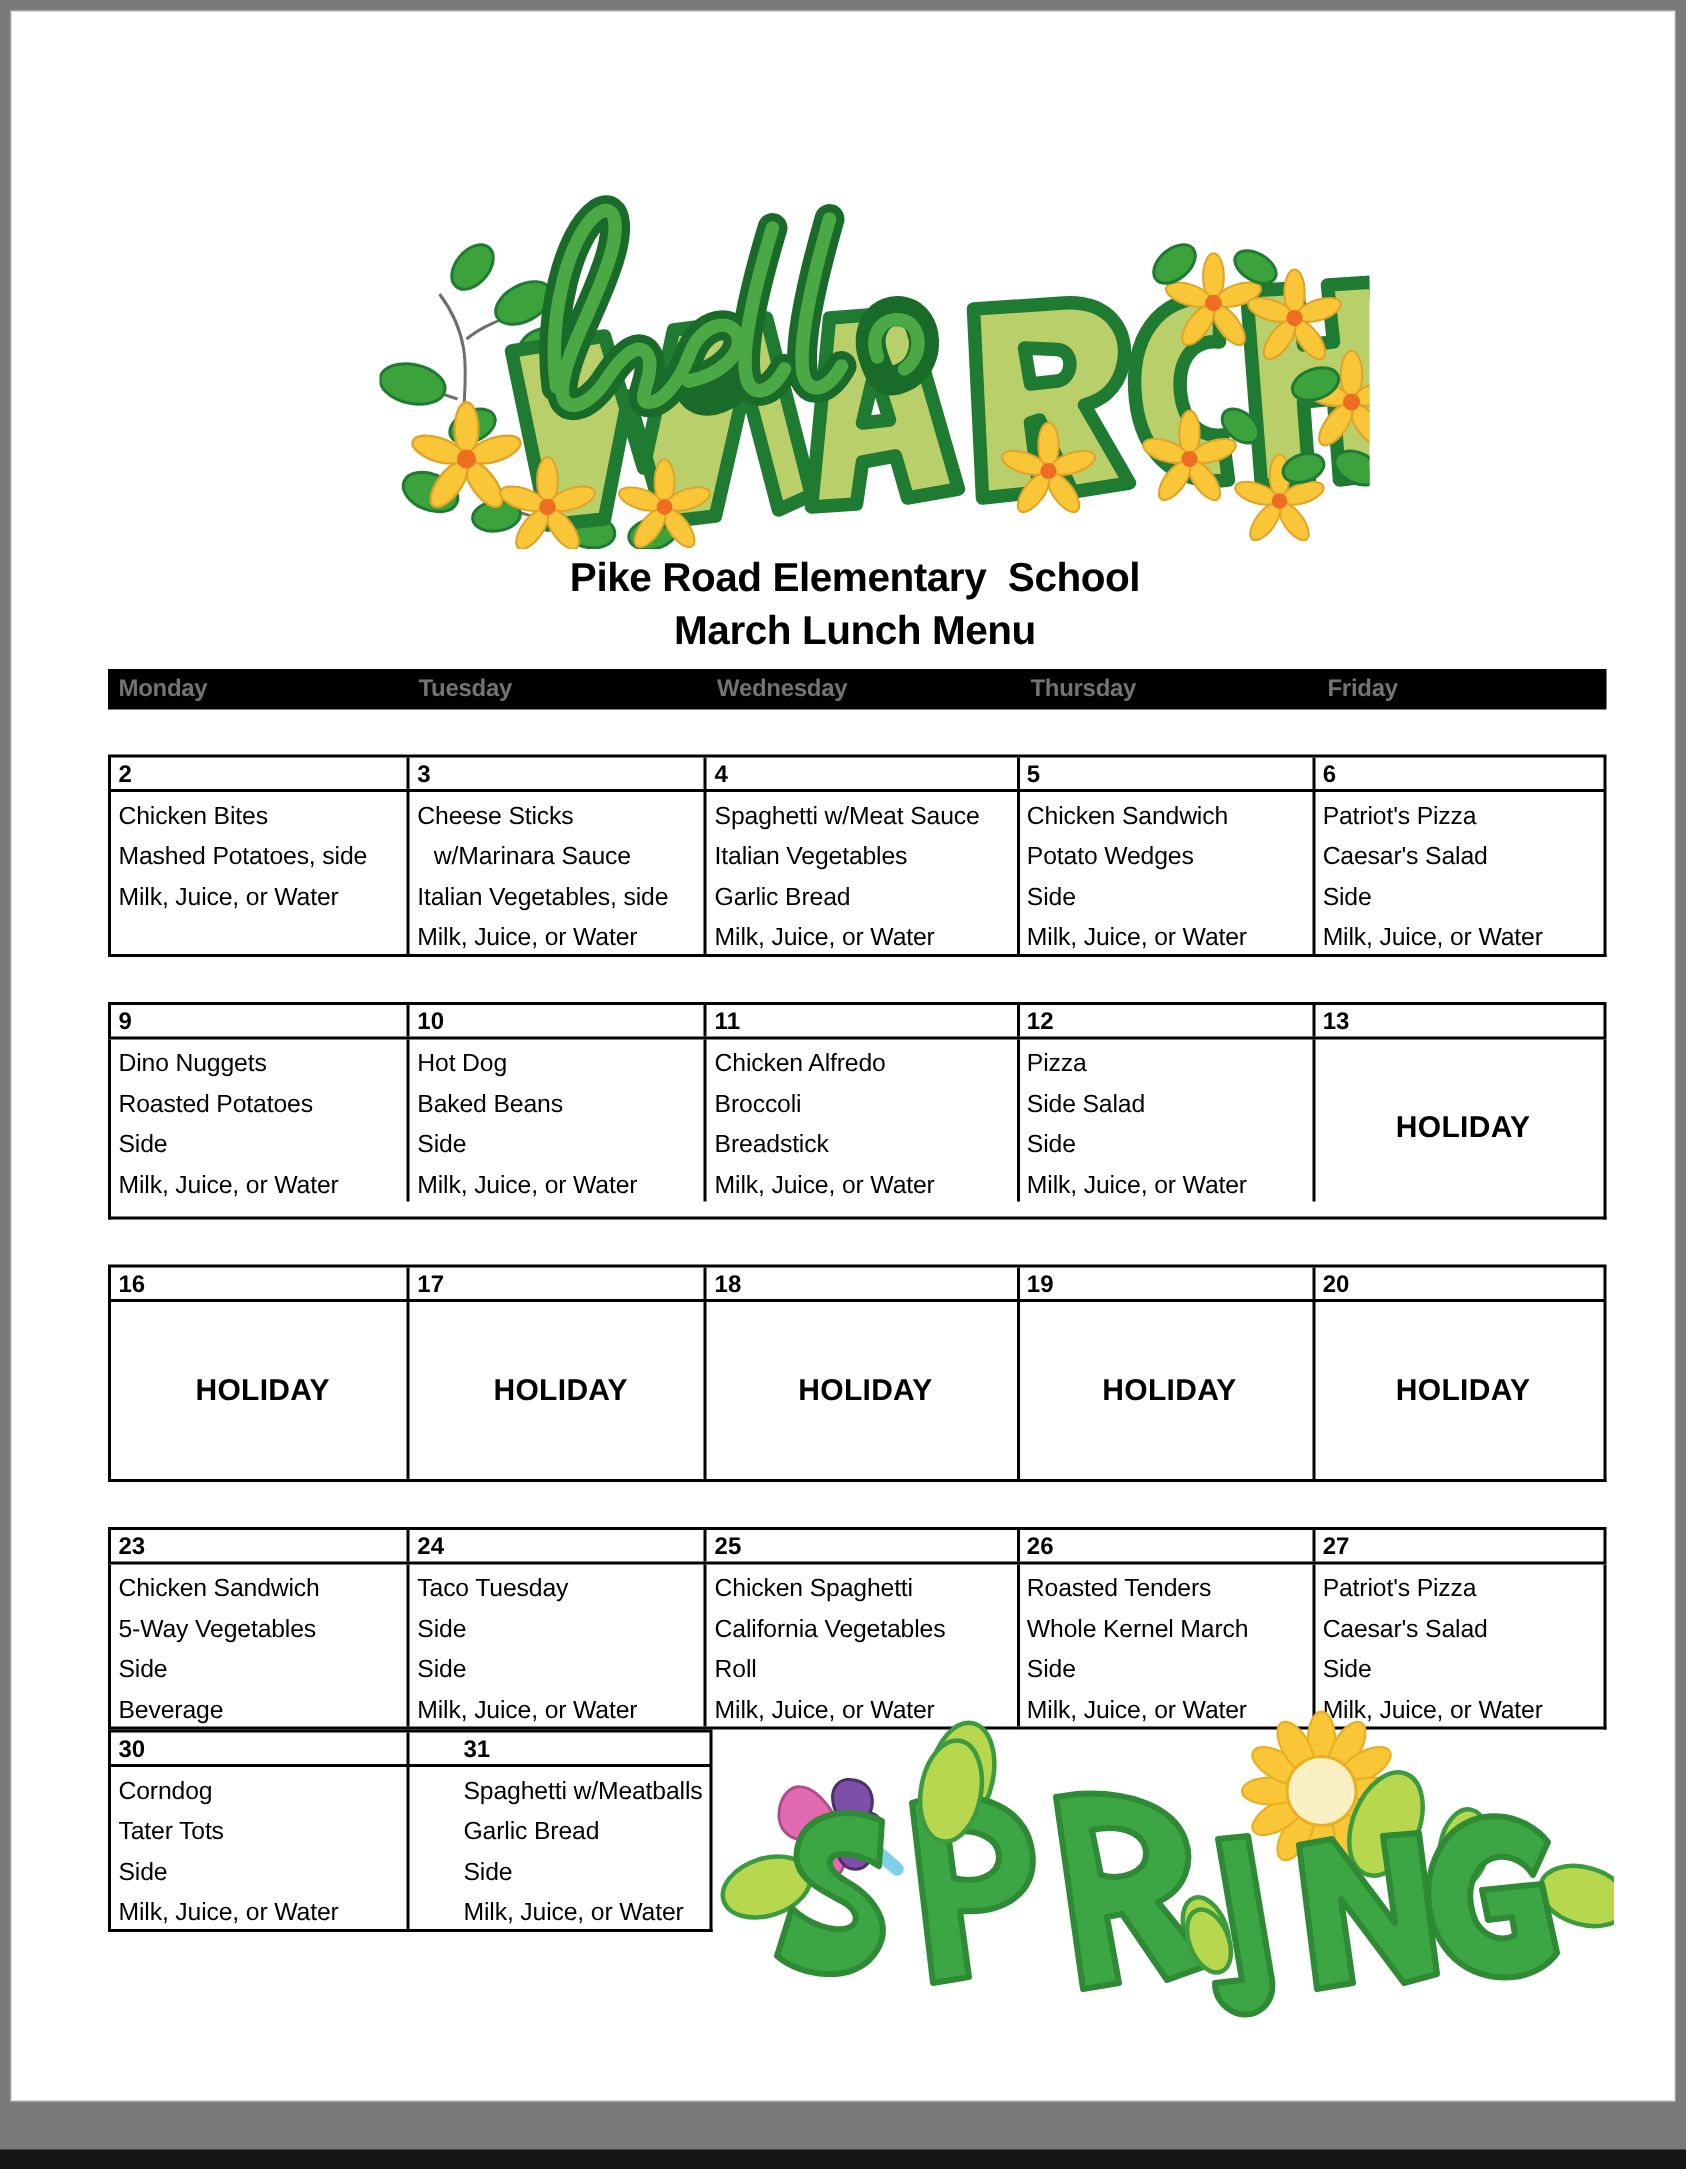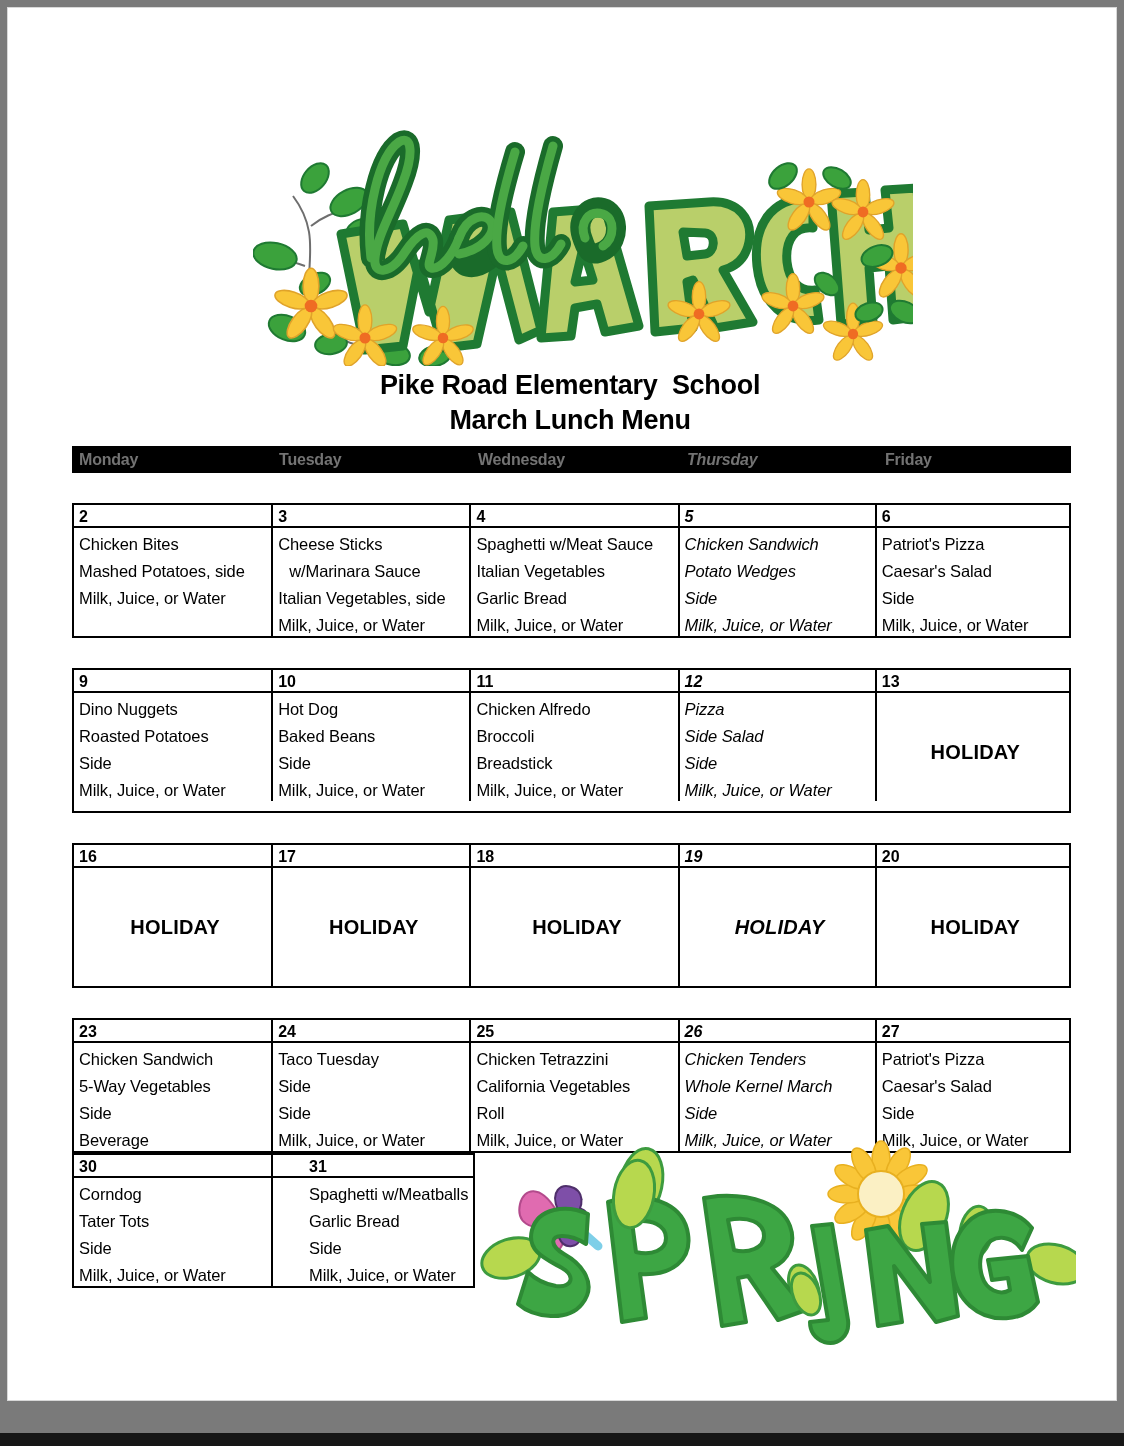--- a/index.html
+++ b/index.html
@@ -41,21 +41,21 @@
     position:absolute;left:64px;top:438px;width:999px;
   }
   .dayhead{
     display:flex;background:#000000;height:27px;align-items:center;
   }
   .dayhead .dh{
     color:#737373;font-size:16px;font-weight:bold;padding-left:7px;
     box-sizing:border-box;letter-spacing:-0.2px;
   }
   .c1{width:200px;}.c2{width:199px;}.c3{width:209px;}
-  .c4{width:198px;font-style:italic;}.c5{width:193px;}
+  .c4{width:198px;}.c5{width:193px;}
 
   .week{margin-top:0;}
   .week-gap{height:30px;}
 
   .wrow{
     display:flex;border:2px solid #000;border-bottom:none;box-sizing:border-box;
   }
   .wrow.dates{border-bottom:2px solid #000;}
   .wrow.body{border-top:none;border-bottom:2px solid #000;}
 
@@ -405,27 +405,27 @@
           <div>Side</div>
           <div>Beverage</div>
         </div>
         <div class="cell c2 mealbox">
           <div>Taco Tuesday</div>
           <div>Side</div>
           <div>Side</div>
           <div>Milk, Juice, or Water</div>
         </div>
         <div class="cell c3 mealbox">
-          <div>Chicken Tetrazzini</div>
+          <div>Chicken Spaghetti</div>
           <div>California Vegetables</div>
           <div>Roll</div>
           <div>Milk, Juice, or Water</div>
         </div>
         <div class="cell c4 mealbox">
-          <div>Chicken Tenders</div>
+          <div>Roasted Tenders</div>
           <div>Whole Kernel March</div>
           <div>Side</div>
           <div>Milk, Juice, or Water</div>
         </div>
         <div class="cell c5 mealbox">
           <div>Patriot's Pizza</div>
           <div>Caesar's Salad</div>
           <div>Side</div>
           <div>Milk, Juice, or Water</div>
         </div>

